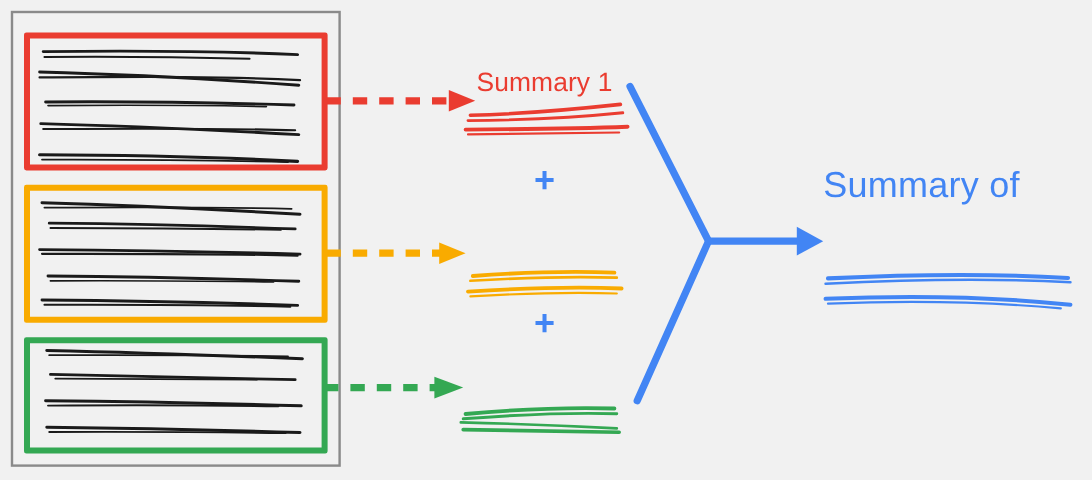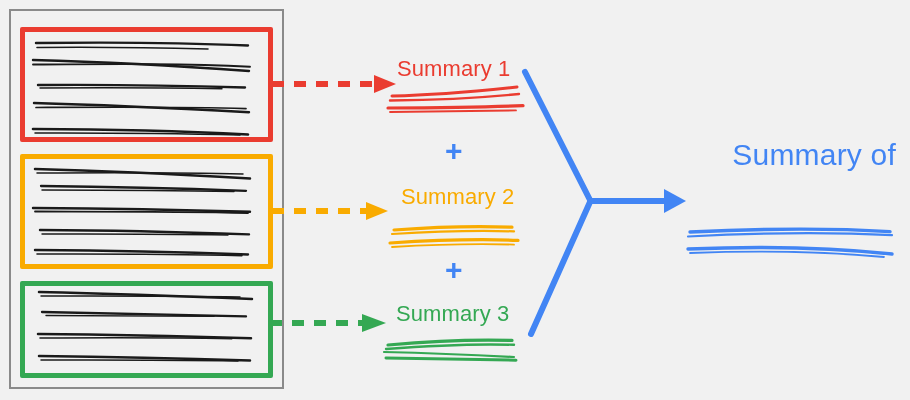--- a/index.html
+++ b/index.html
@@ -33,21 +33,21 @@
     line-height: 1;
   }
   .sum-label {
     font-size: 22px;
     font-weight: 400;
     letter-spacing: 0.1px;
   }
   .final-label {
     font-size: 30px;
     font-weight: 400;
-    text-align: right;
+    text-align: left;
     letter-spacing: 0.2px;
   }
   .plus {
     position: absolute;
     font-size: 30px;
     font-weight: 700;
     line-height: 1;
   }
   .doc-panel {
     position: absolute;
@@ -158,23 +158,21 @@
     <g stroke="#4285F4" fill="none" stroke-linecap="round">
       <path d="M690,232 C760,228.6 830,228 890,231.6" stroke-width="3.4"></path>
       <path c="" d="M688,236.5 C762,232.6 832,232 892,235.2" stroke-width="2.2"></path>
       <path d="M688,249 C760,246 832,247.6 892,254" stroke-width="3.4"></path>
       <path d="M690,253 C758,250.4 828,251.8 884,257" stroke-width="1.8"></path>
     </g>
   </svg>
 
   <div class="txt sum-label" style="left:397px; top:58px; color:#EA3C30;">Summary 1</div>
 
-  <div class="txt sum-label" style="left:401px; top:186px; color:#F9AB00;">Summary 2</div>
 
-  <div class="txt sum-label" style="left:396px; top:303px; color:#34A853;">Summary 3</div>
 
   <div class="plus" style="left:445px; top:136px; color:#4285F4;">+</div>
   <div class="plus" style="left:445px; top:255px; color:#4285F4;">+</div>
 
   <div style="position:absolute; left:686px; top:138px; width:210px; text-align:center; color:#4285F4;">
     <div class="final-label" style="position:relative; margin-bottom:8px;">Summary of</div>
   </div>
 
 </div>
 

